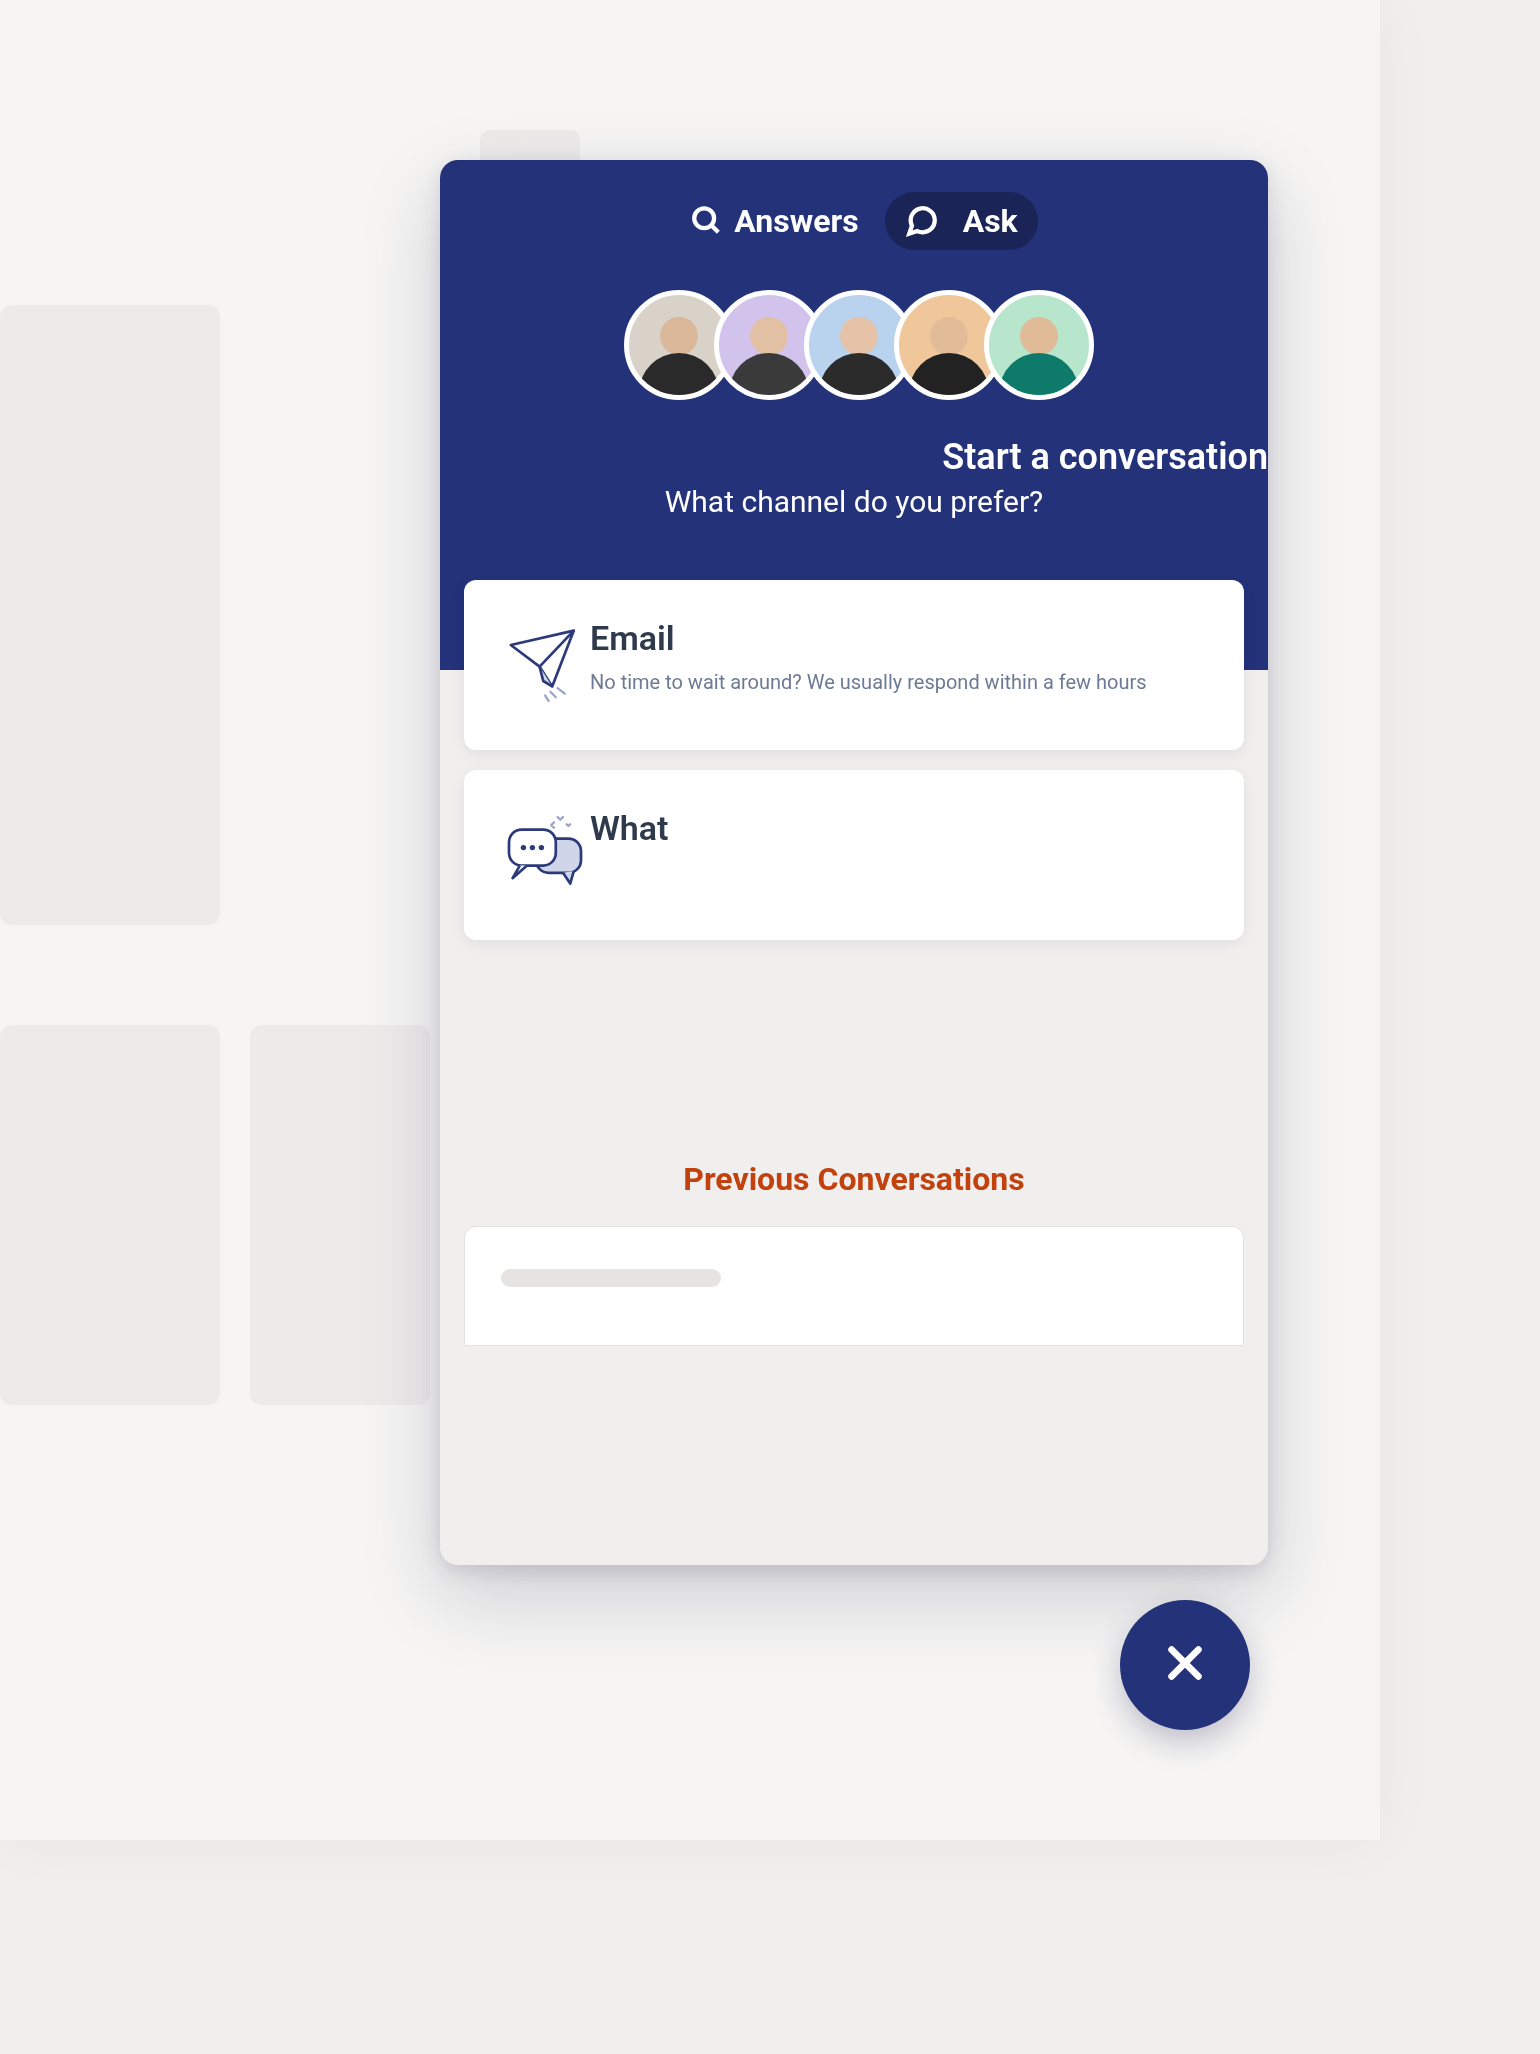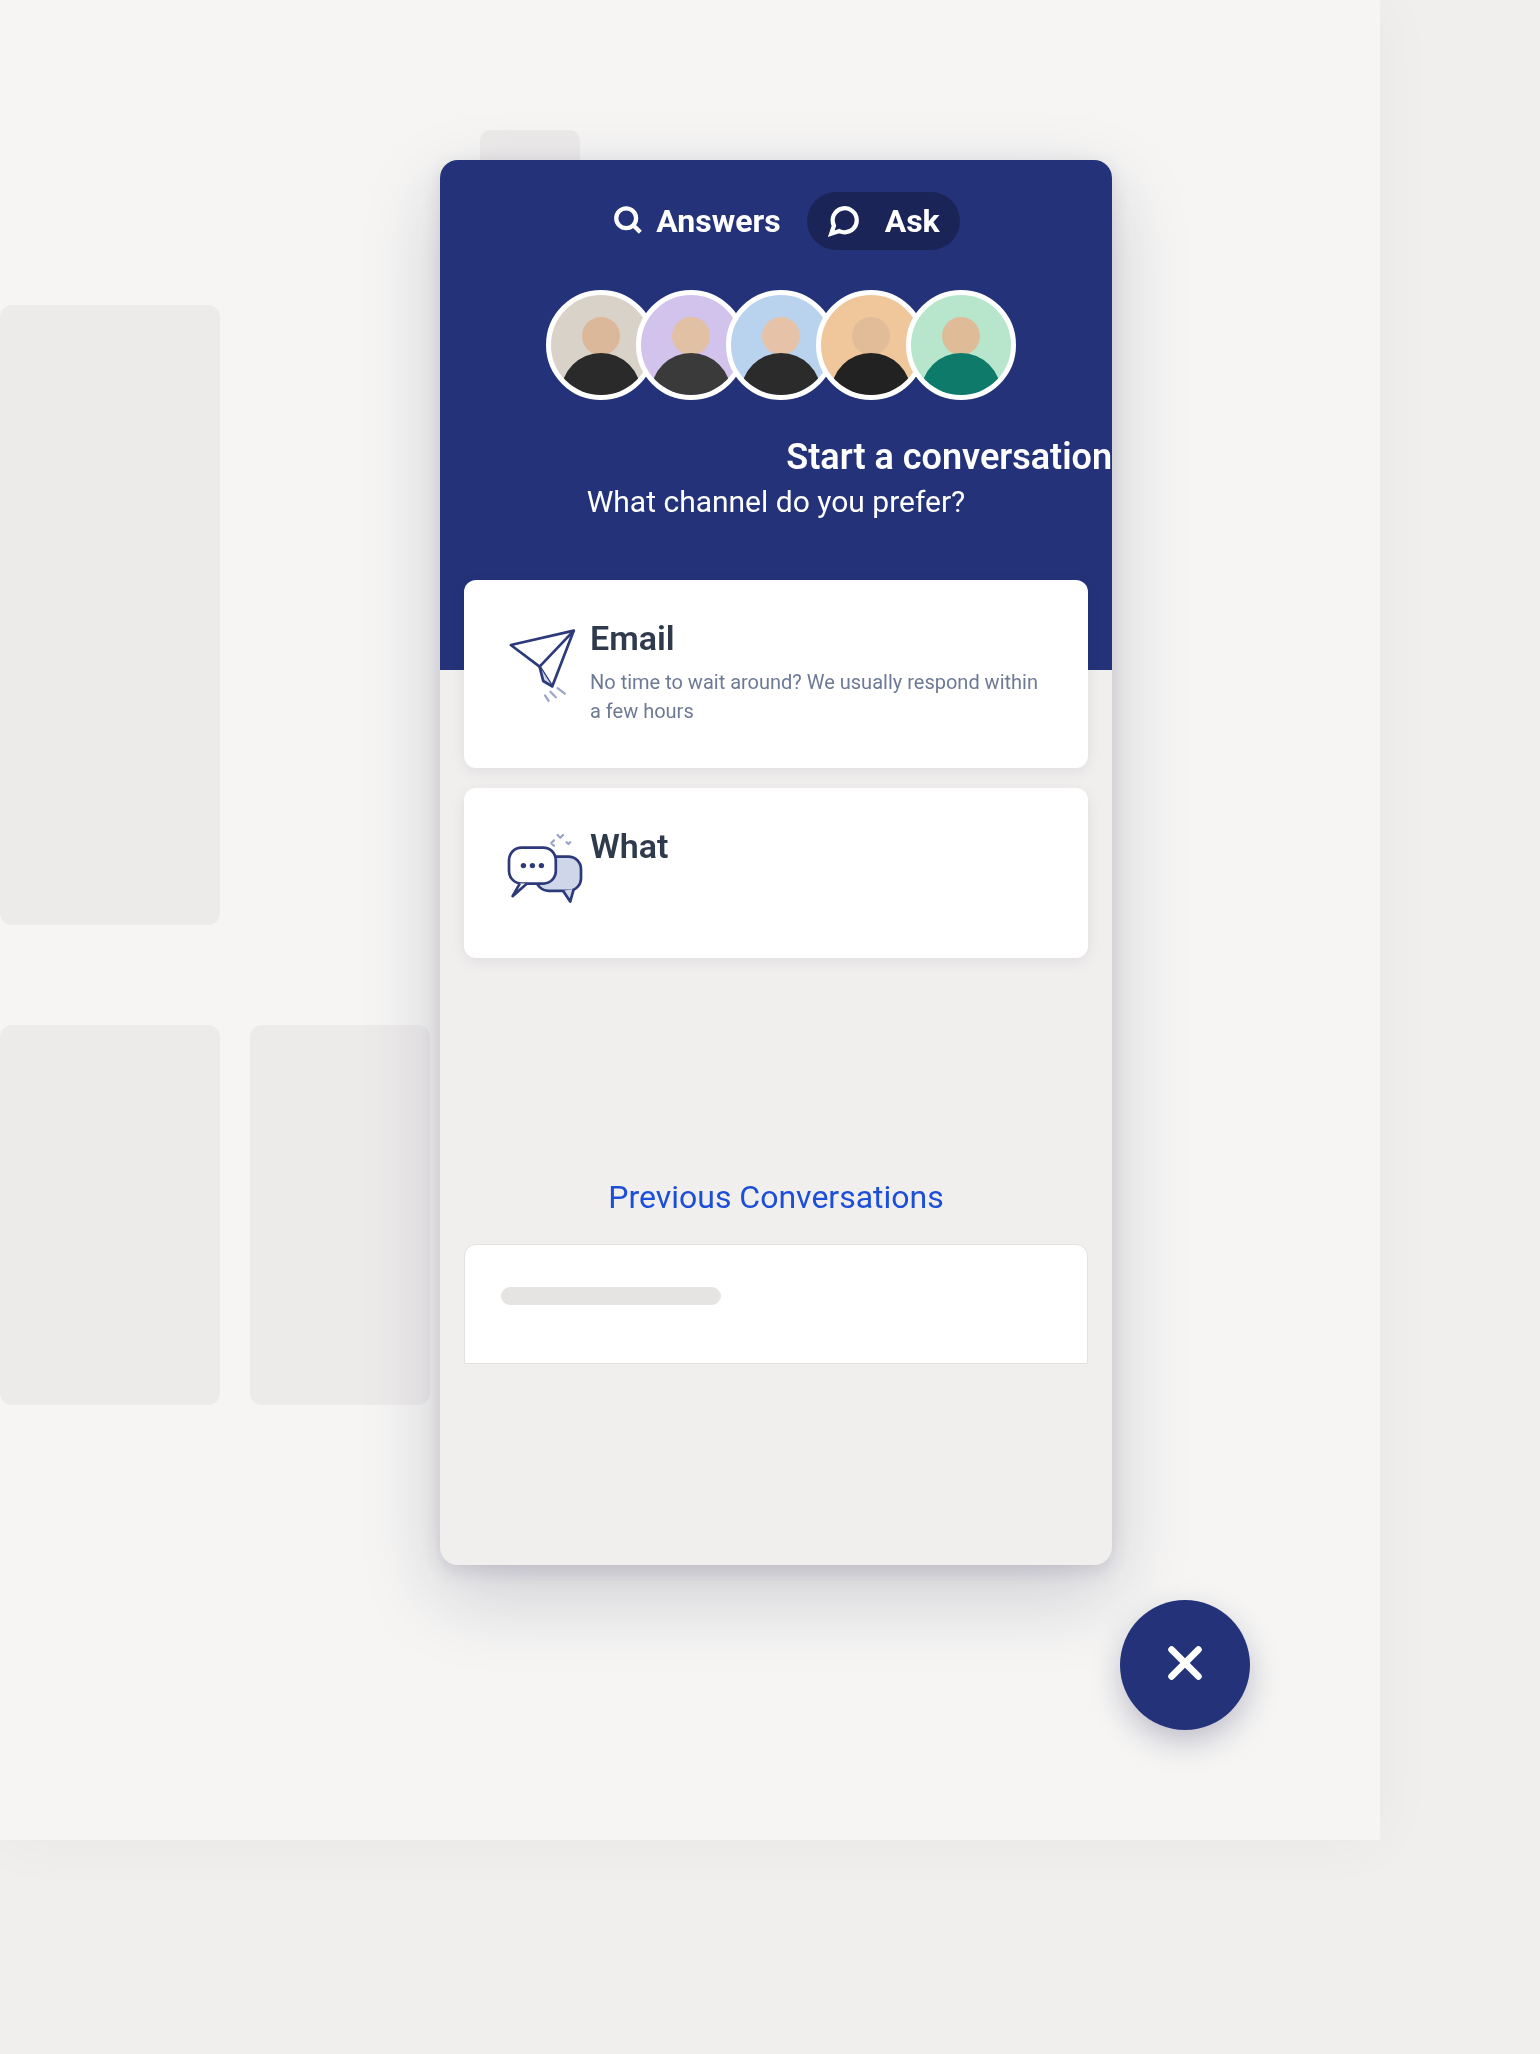--- a/index.html
+++ b/index.html
@@ -34,21 +34,21 @@
     }
     .pb1 { left: 0; top: 305px; width: 220px; height: 620px; }
     .pb2 { left: 0; top: 1025px; width: 220px; height: 380px; }
     .pb3 { left: 250px; top: 1025px; width: 180px; height: 380px; }
     .pb4 { left: 480px; top: 130px; width: 100px; height: 60px; border-radius: 10px; }
 
     .chat-widget {
       position: absolute;
       left: 440px;
       top: 160px;
-      width: 672px;
+      width: 828px;
       height: 1405px;
       background: #f1efee;
       border-radius: 18px;
       box-shadow: 0 30px 80px rgba(20, 20, 60, 0.18), 0 6px 20px rgba(20,20,60,0.12);
       overflow: hidden;
     }
 
     .widget-header {
       background: #24327a;
       padding-top: 32px;
@@ -192,23 +192,23 @@
       margin-bottom: 10px;
     }
     .channel-desc {
       color: #6d7a95;
       font-size: 20px;
       line-height: 1.45;
       font-weight: 400;
     }
 
     .previous-title {
-      color: #1d4ed8;
+      color: #c2410c;
       font-size: 32px;
-      font-weight: 400;
+      font-weight: 700;
       text-align: center;
       margin-top: 220px;
       margin-bottom: 28px;
     }
 
     .prev-card {
       background: #ffffff;
       border: 1px solid #e4e2e0;
       border-radius: 12px 12px 0 0;
       padding: 42px 36px;

